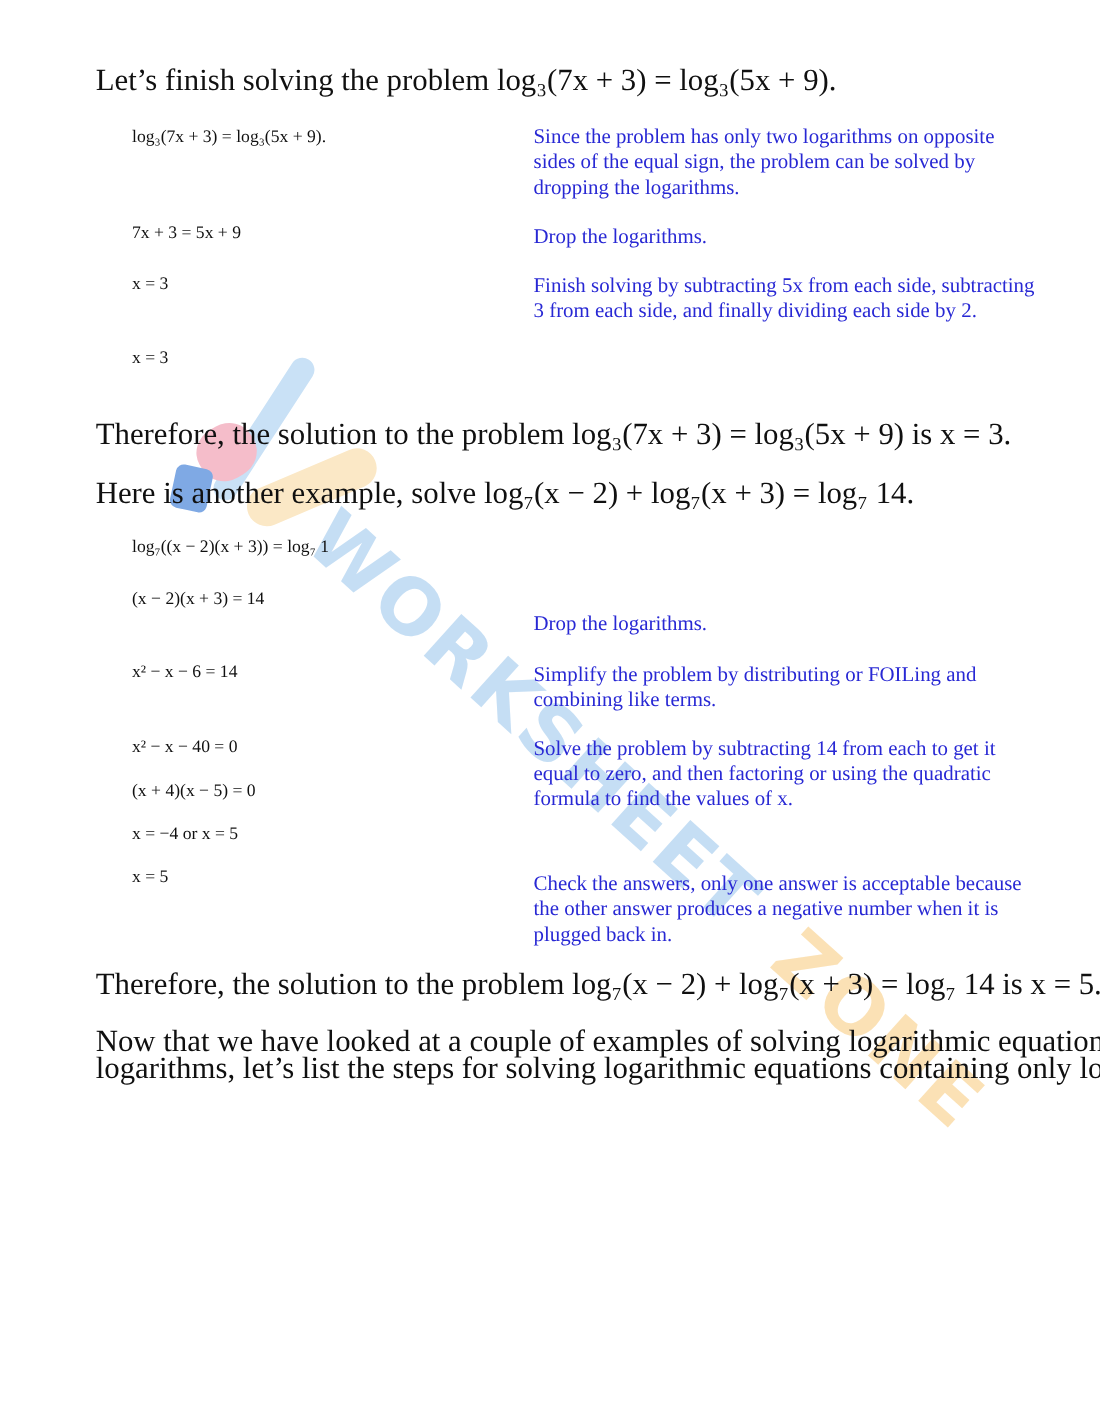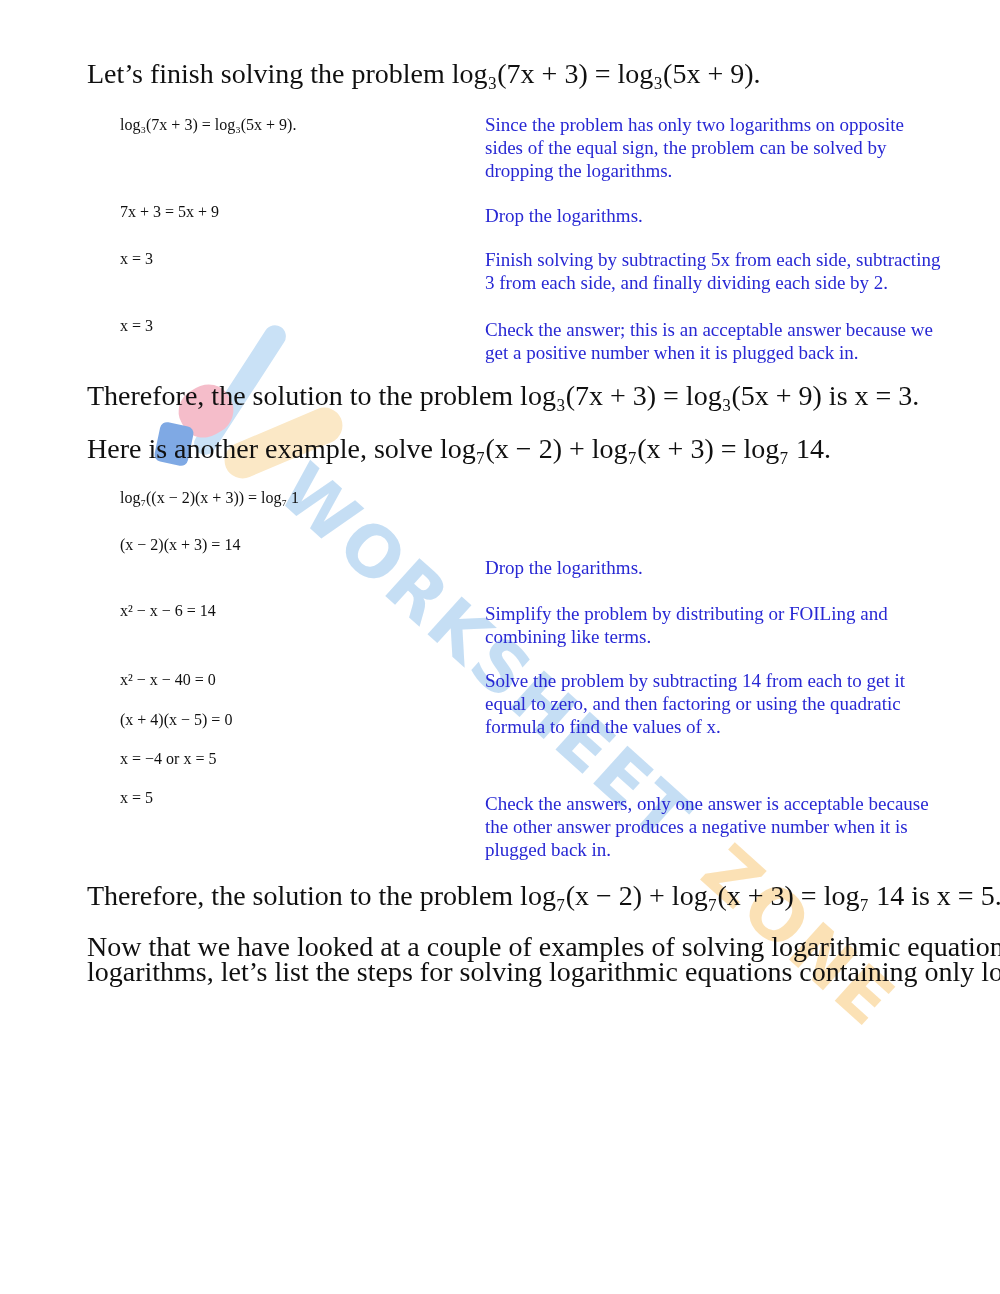--- a/index.html
+++ b/index.html
@@ -89,21 +89,20 @@
   <div class="eq" style="top:116px">log₃(7x + 3) = log₃(5x + 9).</div>
   <div class="note" style="top:113px">Since the problem has only two logarithms on opposite<br>sides of the equal sign, the problem can be solved by<br>dropping the logarithms.</div>
 
   <div class="eq" style="top:203px">7x + 3 = 5x + 9</div>
   <div class="note" style="top:204px">Drop the logarithms.</div>
 
   <div class="eq" style="top:250px">x = 3</div>
   <div class="note" style="top:248px">Finish solving by subtracting 5x from each side, subtracting<br>3 from each side, and finally dividing each side by 2.</div>
 
   <div class="eq" style="top:317px">x = 3</div>
-  <div class="note" style="top:318px">Check the answer; this is an acceptable answer because we<br>get a positive number when it is plugged back in.</div>
 
   <div class="para" style="top:384px">Therefore, the solution to the problem log₃(7x + 3) = log₃(5x + 9) is x = 3.</div>
 
   <div class="para" style="top:437px">Here is another example, solve log₇(x − 2) + log₇(x + 3) = log₇ 14.</div>
 
   <div class="eq" style="top:489px">log₇((x − 2)(x + 3)) = log₇ 1</div>
 
   <div class="eq" style="top:536px">(x − 2)(x + 3) = 14</div>
   <div class="note" style="top:556px">Drop the logarithms.</div>
 

